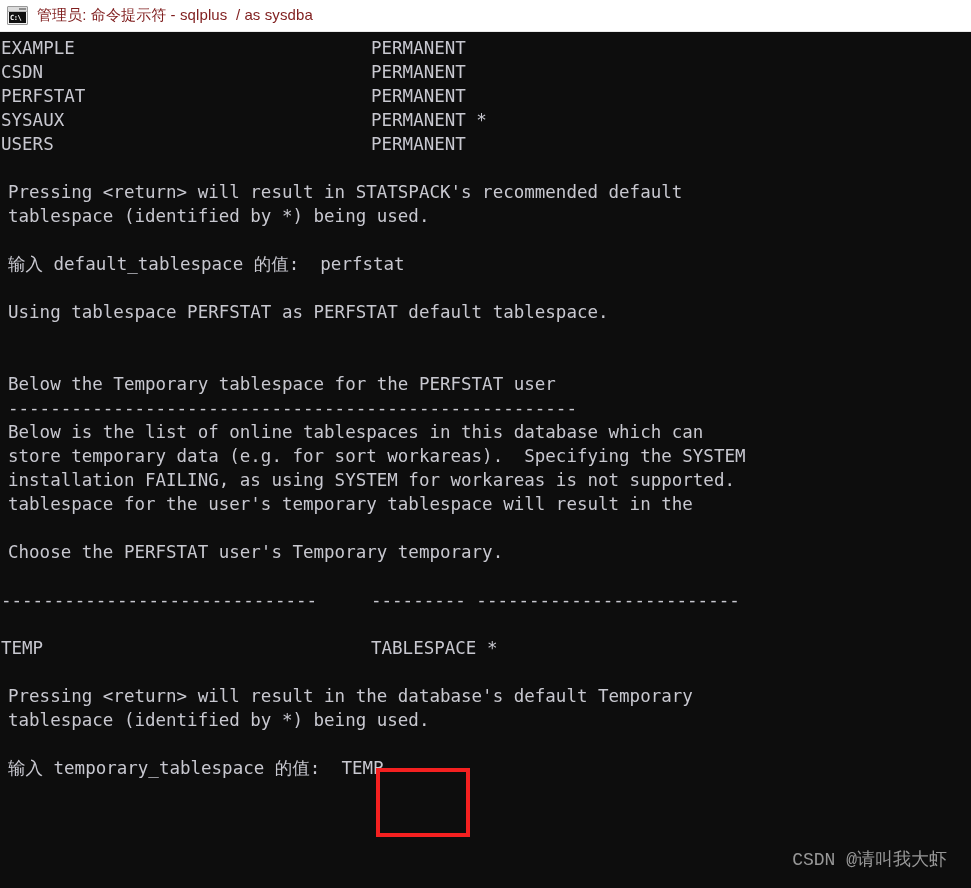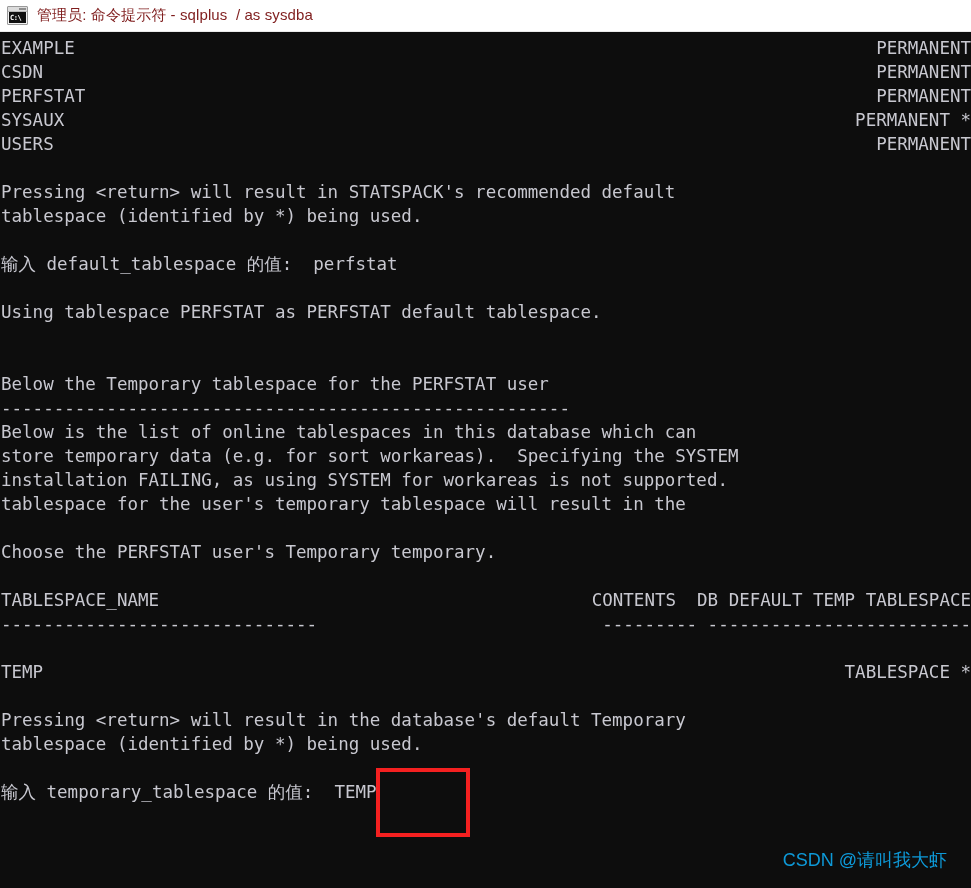--- a/index.html
+++ b/index.html
@@ -91,33 +91,32 @@
     font-size: 17.5px;
     line-height: 24px;
     position: relative;
     overflow: hidden;
     padding: 4px 0 0 0;
     box-sizing: border-box;
   }
   .line {
     white-space: pre;
     height: 24px;
-    padding-left: 1px;
+    padding-left: 8px;
     box-sizing: border-box;
   }
   .line.blank { color: transparent; }
 
   
   .row2 {
     white-space: pre;
     height: 24px;
     display: flex;
     padding-left: 1px;
     box-sizing: border-box;
-    justify-content: space-between;
   }
   .row2 .c1 { width: 370px; flex: 0 0 370px; white-space: pre; }
   .row2 .c2 { white-space: pre; }
 
   
   .highlight-box {
     position: absolute;
     left: 376px;
     top: 736px;
     width: 94px;
@@ -125,23 +124,23 @@
     border: 4px solid #f42020;
     box-sizing: border-box;
     pointer-events: none;
   }
 
   
   .watermark {
     position: absolute;
     right: 24px;
     bottom: 16px;
-    color: #0ea5e9;
+    color: #a3a3a3;
     font-size: 18px;
-    font-family: Liberation Sans, sans-serif;
+    font-family: Liberation Mono, monospace;
     white-space: pre;
     opacity: 0.92;
   }
 </style>
 </head>
 <body>
 
 <div class="window">
 
   <div class="titlebar">
@@ -199,24 +198,20 @@
     <div class="line">installation FAILING, as using SYSTEM for workareas is not supported.</div>
     <div class="line">tablespace for the user's temporary tablespace will result in the</div>
 
     <div class="line blank">&nbsp;</div>
 
     <div class="line">Choose the PERFSTAT user's Temporary temporary.</div>
 
     <div class="line blank">&nbsp;</div>
 
     <div class="row2">
-      <span class="c1">TABLESPACE_NAME</span>
-      <span class="c2">CONTENTS  DB DEFAULT TEMP TABLESPACE</span>
-    </div>
-    <div class="row2">
       <span class="c1">------------------------------</span>
       <span class="c2">--------- -------------------------</span>
     </div>
 
     <div class="line blank">&nbsp;</div>
 
     <div class="row2">
       <span class="c1">TEMP</span>
       <span class="c2">TABLESPACE *</span>
     </div>

